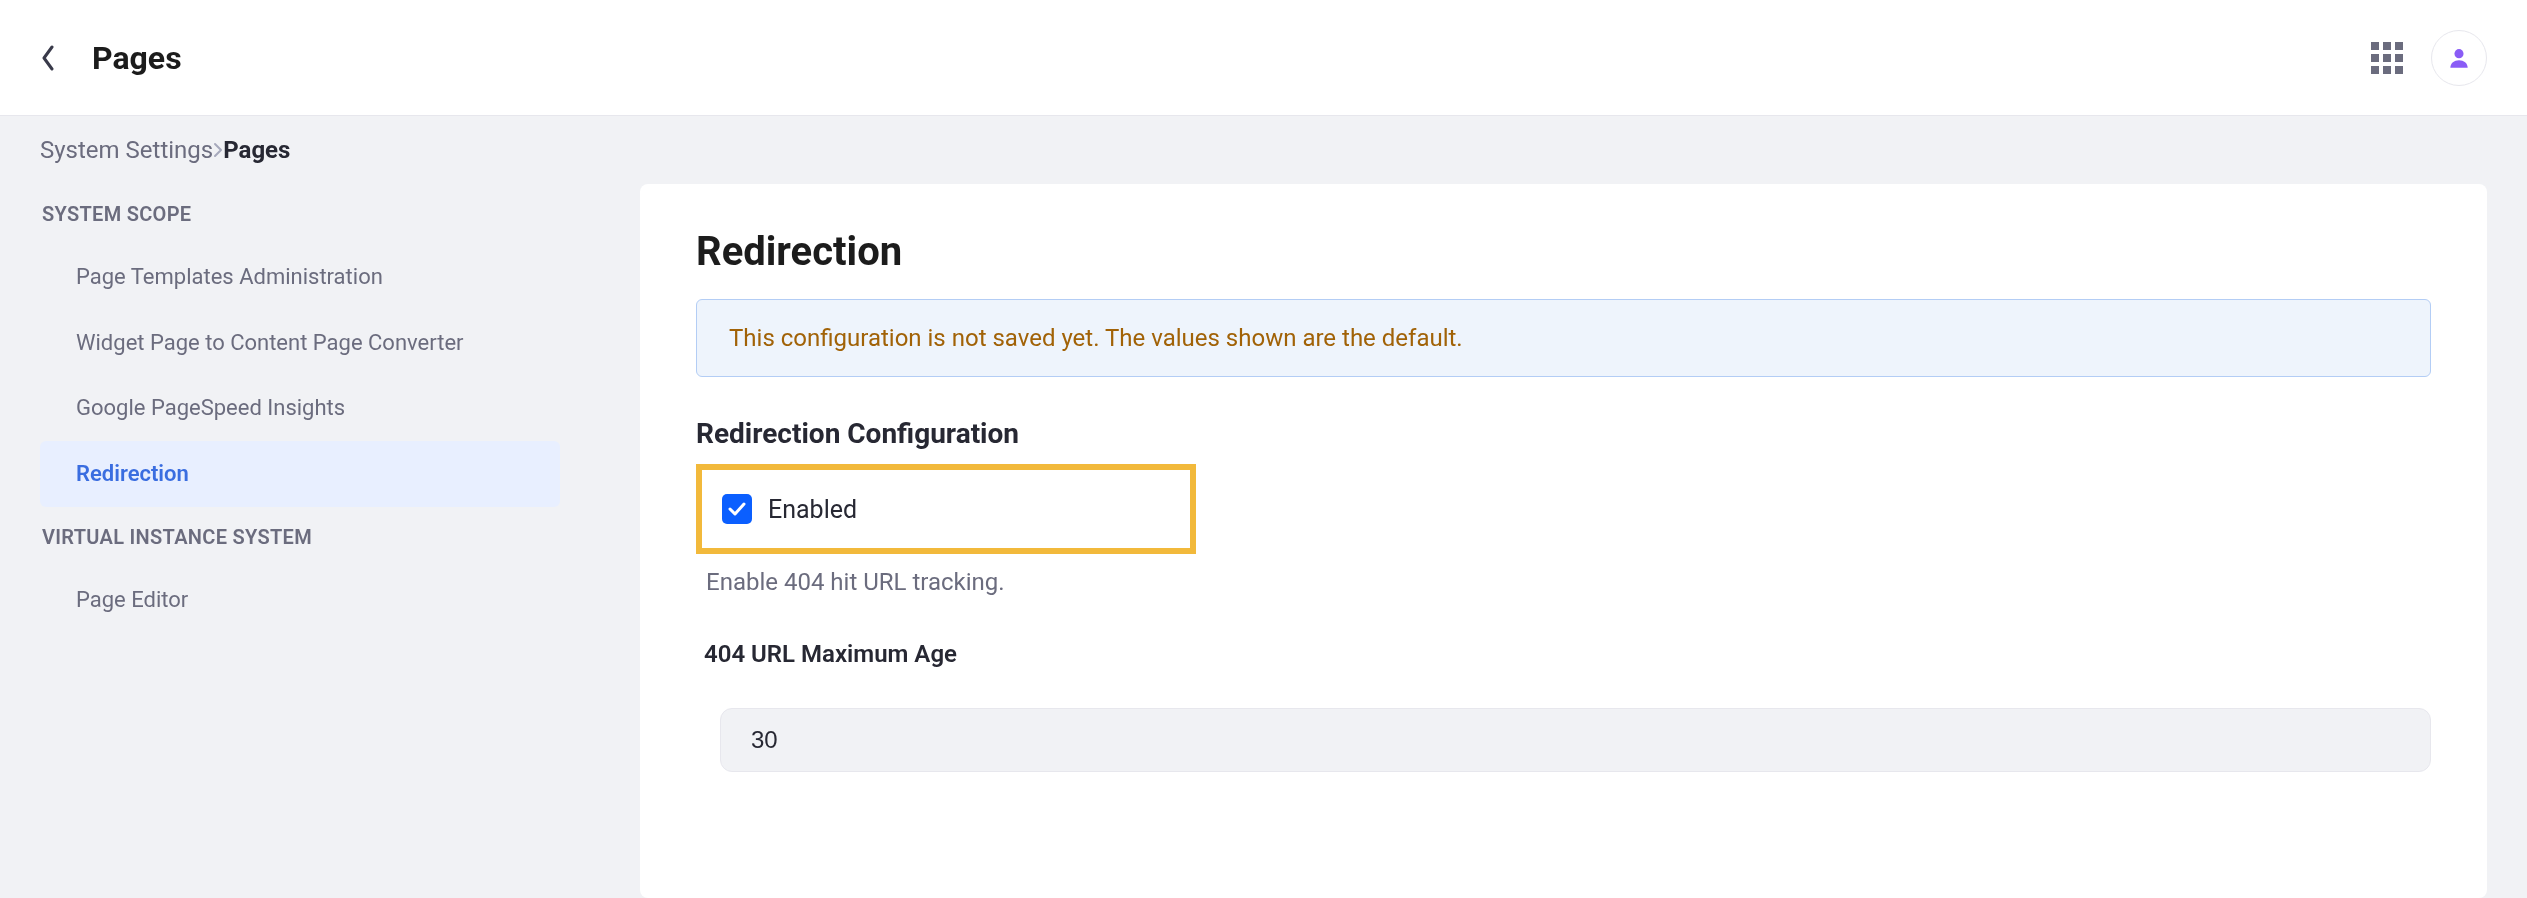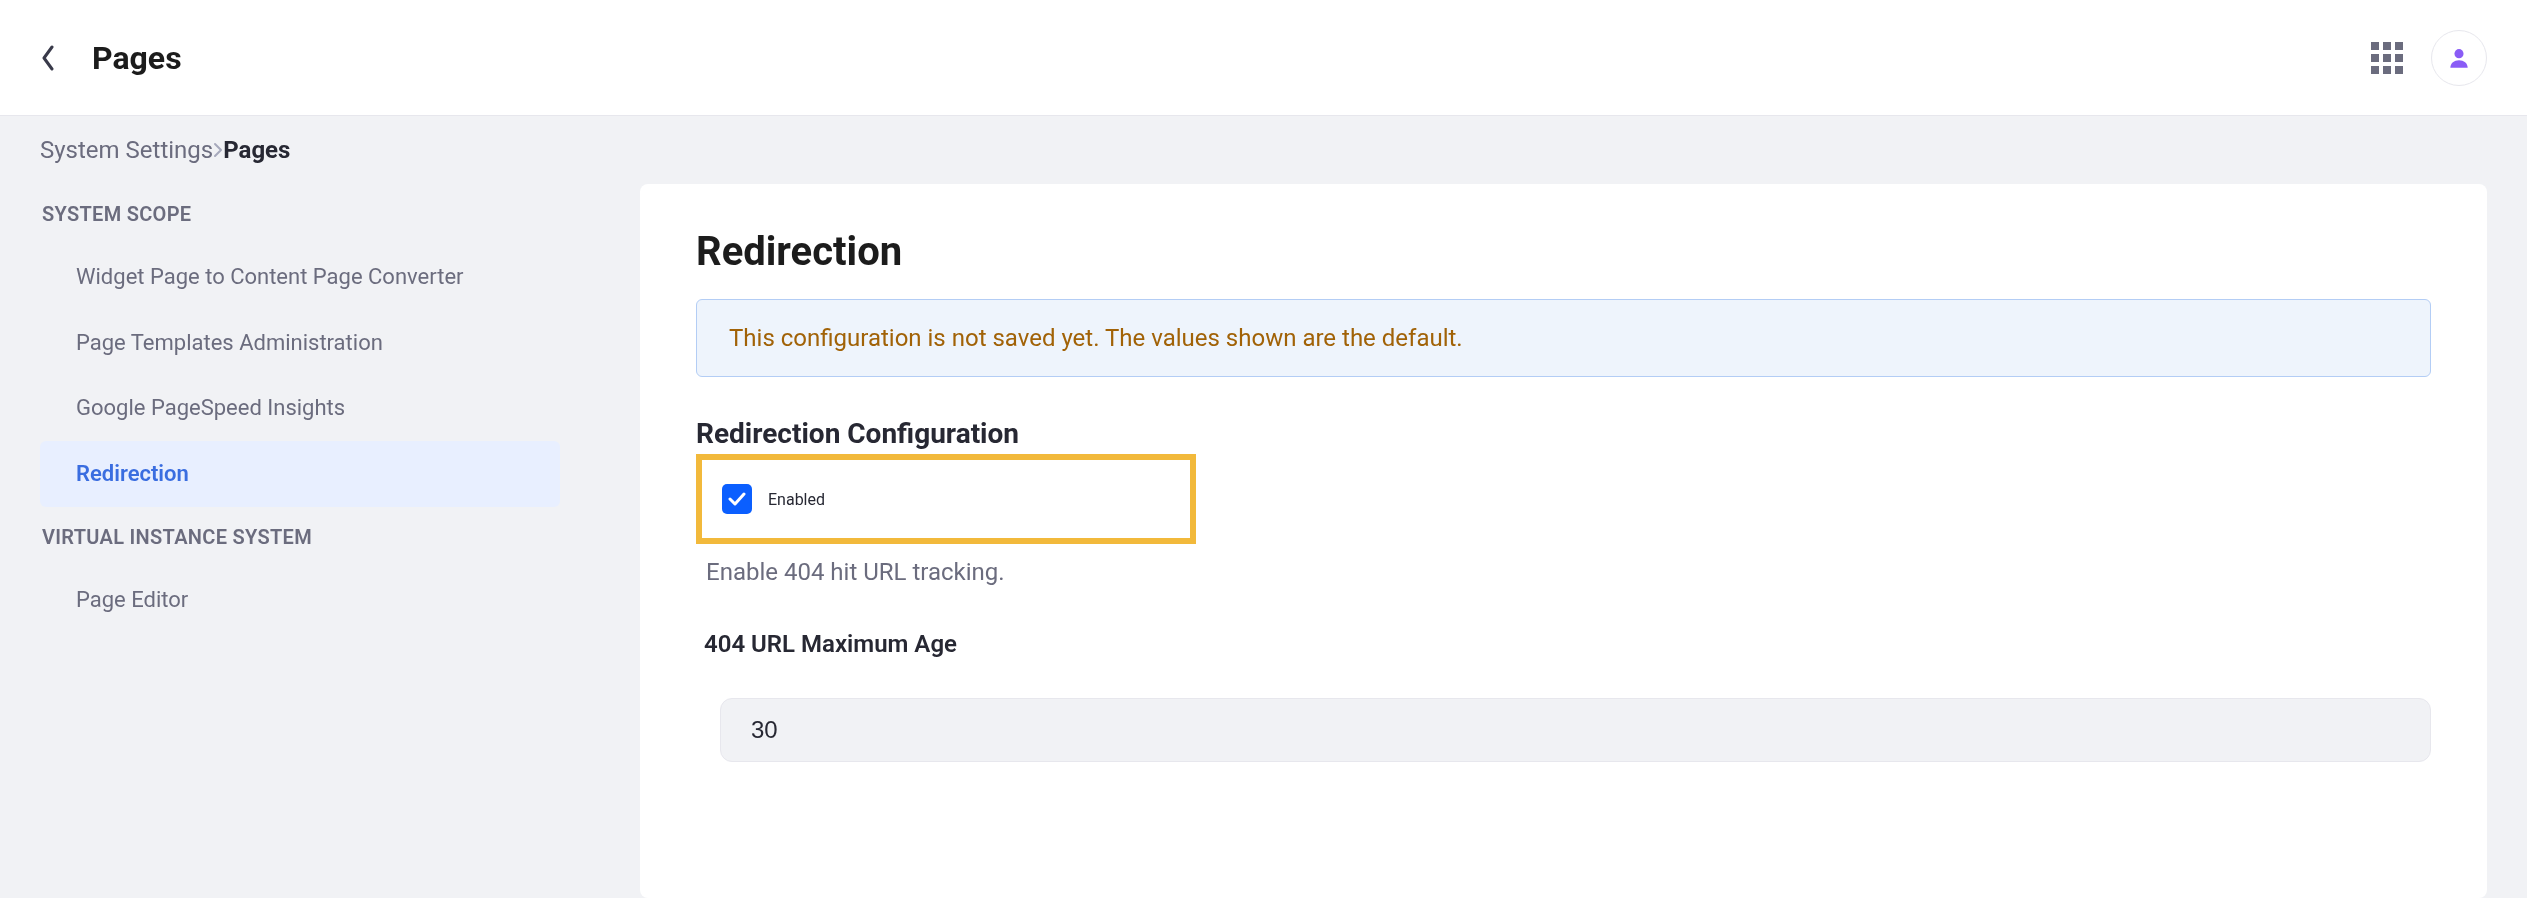--- a/index.html
+++ b/index.html
@@ -166,21 +166,21 @@
     color: #a16207;
     font-size: 24px;
     padding: 24px 32px;
     border-radius: 6px;
     margin-bottom: 40px;
   }
   .section-heading {
     font-size: 28px;
     font-weight: 700;
     color: #272833;
-    margin-bottom: 4px;
+    margin-bottom: 14px;
   }
   .highlight-box {
     border: 6px solid #f2b93b;
     padding: 24px 20px;
     width: 500px;
     margin-bottom: 14px;
   }
   .checkbox-row {
     display: flex;
     align-items: center;
@@ -192,21 +192,21 @@
     border-radius: 5px;
     background: #0b5fff;
     display: flex;
     align-items: center;
     justify-content: center;
     cursor: pointer;
     border: none;
   }
   .checkbox svg { width: 18px; height: 14px; }
   .checkbox-label {
-    font-size: 16px;
+    font-size: 25px;
     color: #272833;
   }
   .help-text {
     font-size: 24px;
     color: #6b6c7e;
     margin-left: 10px;
     margin-bottom: 44px;
   }
   .field-label {
     font-size: 24px;
@@ -272,22 +272,22 @@
           <path d="M2 2 L8 8 L2 14" stroke="#a7a9bc" stroke-width="2" fill="none" stroke-linecap="round" stroke-linejoin="round"></path>
         </svg>
     </span>
     <span class="bc-current">Pages</span>
   </div>
 
   <div class="main-row">
 
     <nav class="sidebar">
       <div class="scope-heading">SYSTEM SCOPE</div>
+      <a class="nav-item">Page Templates Administration</a>
       <a class="nav-item">Widget Page to Content Page Converter</a>
-      <a class="nav-item">Page Templates Administration</a>
       <a class="nav-item">Google PageSpeed Insights</a>
       <a class="nav-item active">Redirection</a>
 
       <div class="scope-heading">VIRTUAL INSTANCE SYSTEM</div>
       <a class="nav-item">Page Editor</a>
     </nav>
 
     <section class="panel">
       <h2 class="panel-title">Redirection</h2>
 

